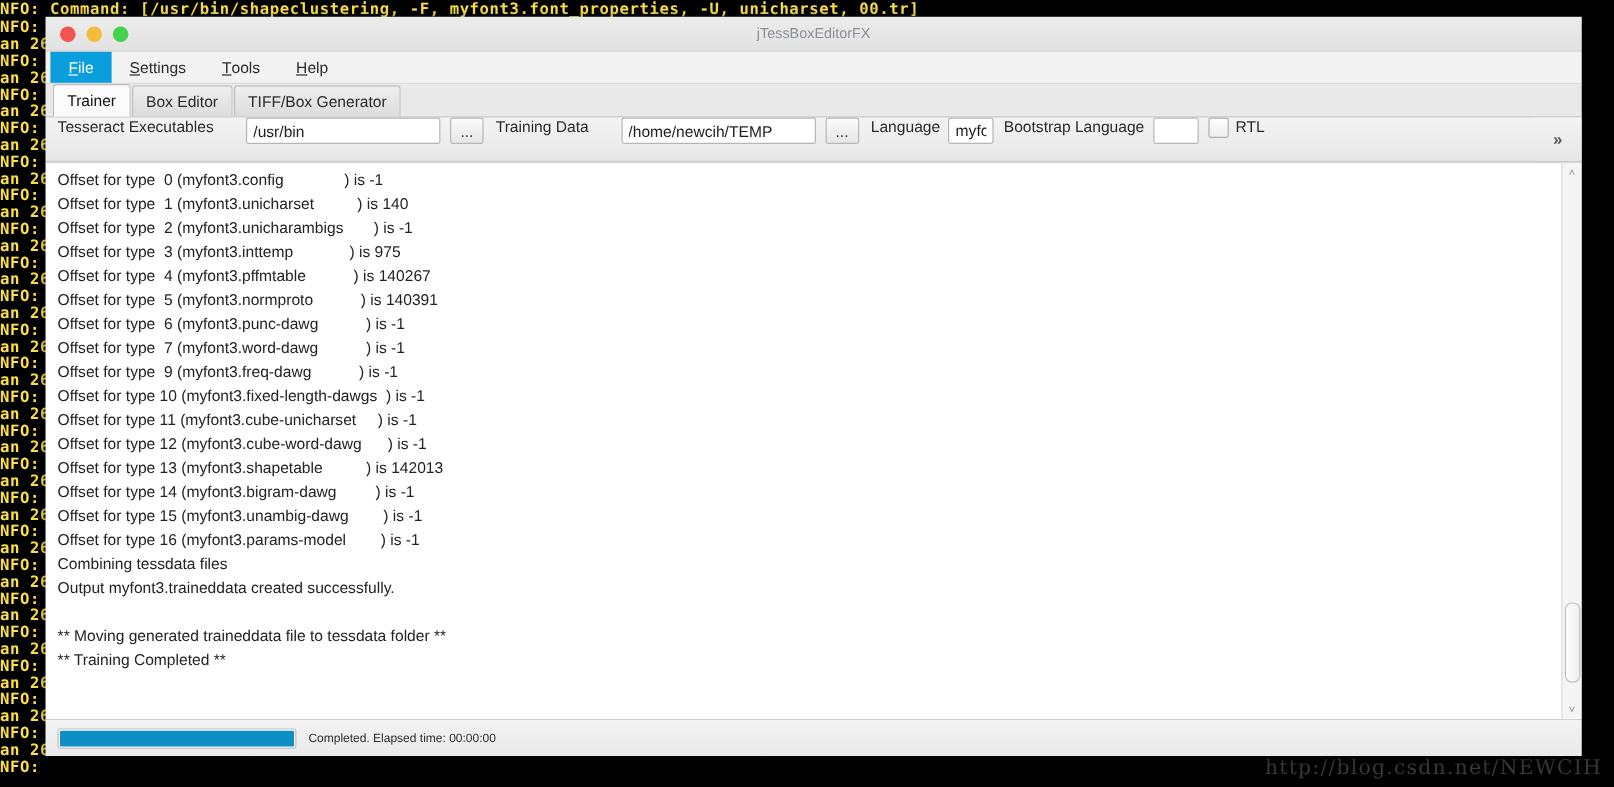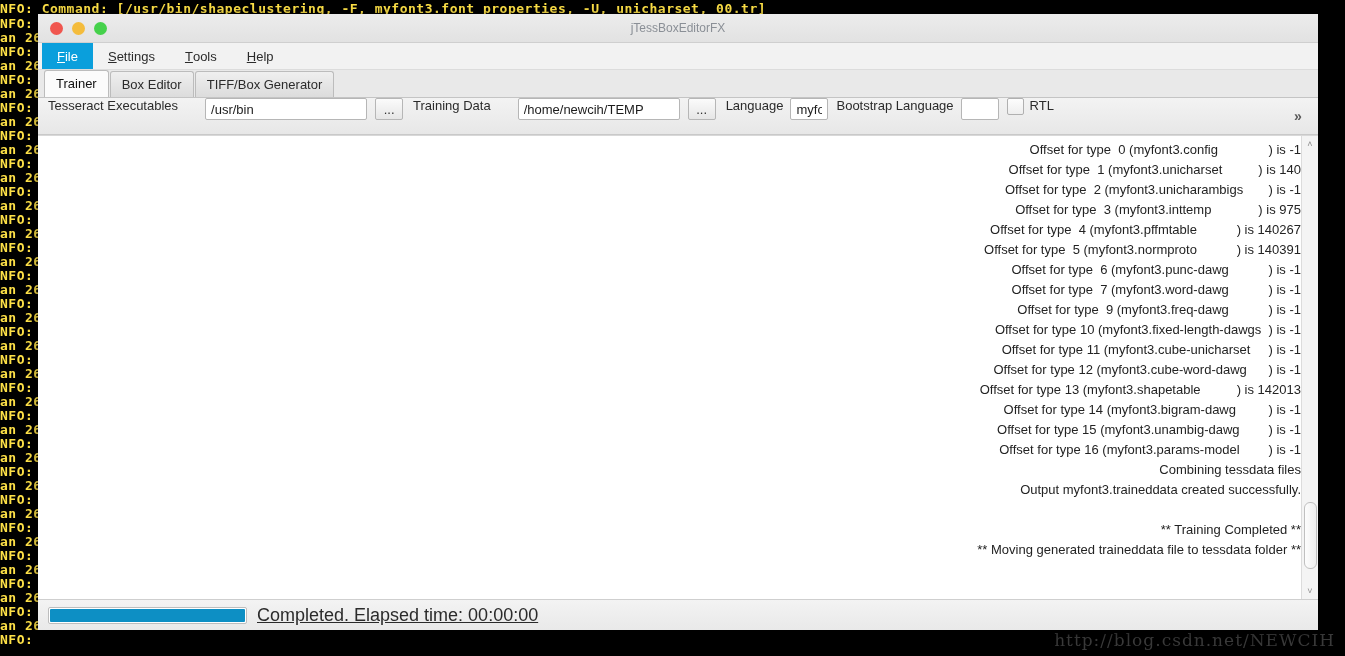--- a/index.html
+++ b/index.html
@@ -244,23 +244,22 @@
   .console-wrap {
     flex: 1 1 auto;
     display: flex;
     background: #ffffff;
     border-top: 1px solid #d8d8d8;
     overflow: hidden;
     position: relative;
   }
   .console {
     flex: 1 1 auto;
-    padding: 4px 0 0 18px;
+    padding: 4px 0 0 10px;
     overflow: hidden;
-    text-align: right;
   }
   .log-line {
     font-size: 13px;
     color: #232323;
     white-space: pre;
     height: 20px;
     line-height: 20px;
     font-family: "Liberation Sans", sans-serif;
   }
 
@@ -322,24 +321,23 @@
     box-sizing: border-box;
     margin-right: 10px;
     flex: none;
   }
   .progress-fill {
     height: 100%;
     background: #0d8fc4;
     border-radius: 1px;
   }
   .status-text {
-    font-size: 18px;
+    font-size: 10px;
     color: #2b2b2b;
     white-space: nowrap;
-    text-decoration: underline;
   }
 </style>
 </head>
 <body>
 
 <div class="terminal">
   <div class="term-line" style="top:2px;">NFO: Command: [/usr/bin/shapeclustering, -F, myfont3.font_properties, -U, unicharset, 00.tr]</div>
   <div id="gutter">
       <div class="term-line" style="top: 17px;">NFO:</div>
       <div class="term-line" style="top: 31px;">an 26</div>
@@ -462,22 +460,22 @@
         <div class="log-line">Offset for type 10 (myfont3.fixed-length-dawgs  ) is -1</div>
         <div class="log-line">Offset for type 11 (myfont3.cube-unicharset     ) is -1</div>
         <div class="log-line">Offset for type 12 (myfont3.cube-word-dawg      ) is -1</div>
         <div class="log-line">Offset for type 13 (myfont3.shapetable          ) is 142013</div>
         <div class="log-line">Offset for type 14 (myfont3.bigram-dawg         ) is -1</div>
         <div class="log-line">Offset for type 15 (myfont3.unambig-dawg        ) is -1</div>
         <div class="log-line">Offset for type 16 (myfont3.params-model        ) is -1</div>
         <div class="log-line">Combining tessdata files</div>
         <div class="log-line">Output myfont3.traineddata created successfully.</div>
         <div class="log-line">&nbsp;</div>
+        <div class="log-line">** Moving generated traineddata file to tessdata folder **</div>
         <div class="log-line">** Training Completed **</div>
-        <div class="log-line">** Moving generated traineddata file to tessdata folder **</div>
       </div>
     <div class="vscroll">
       <div class="sb-arrow">˄</div>
       <div class="sb-track">
         <div class="sb-thumb"></div>
       </div>
       <div class="sb-arrow">˅</div>
     </div>
   </div>
 

